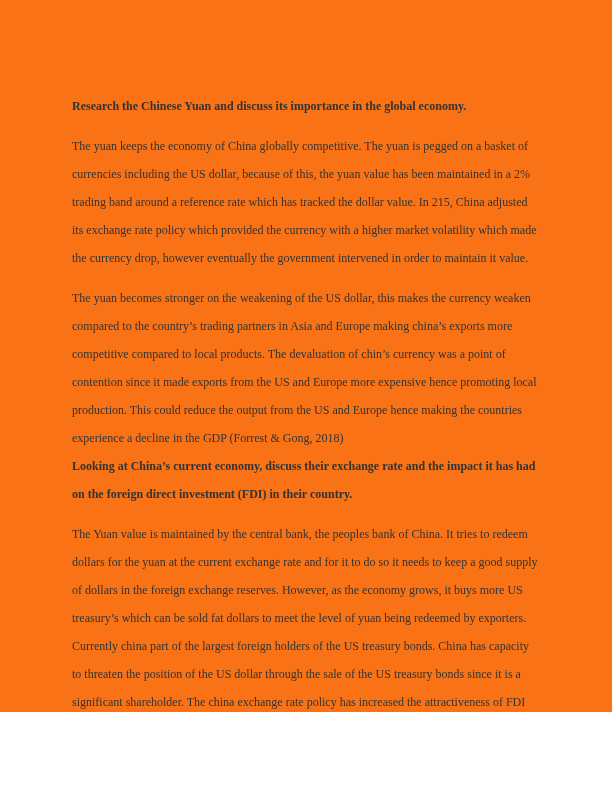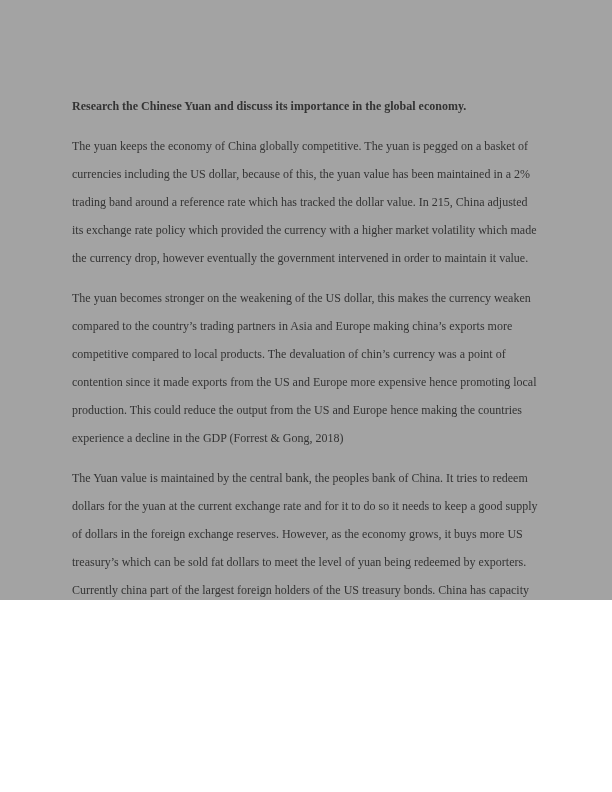--- a/index.html
+++ b/index.html
@@ -3,23 +3,23 @@
 <meta charset="utf-8">
 <style>
   html, body {
     margin: 0;
     padding: 0;
     background: #ffffff;
   }
   .page {
     position: relative;
     width: 612px;
-    height: 600px;
+    height: 712px;
     margin: 0;
-    background: #a3a3a3;
+    background: #f97316;
     box-sizing: border-box;
     padding: 92px 72px 0 72px;
     font-family: "Liberation Serif", "DejaVu Serif", serif;
     font-size: 12px;
     line-height: 28px;
     color: #333333;
     text-align: left;
     overflow: hidden;
   }
   .heading {
@@ -33,14 +33,15 @@
     font-weight: normal;
   }
 </style>
 </head>
 <body>
 
 <div class="page">
   <h2 class="heading">Research the Chinese Yuan and discuss its importance in the global economy.</h2>
   <p class="paragraph">The yuan keeps the economy of China globally competitive. The yuan is pegged on a basket of currencies including the US dollar, because of this, the yuan value has been maintained in a 2% trading band around a reference rate which has tracked the dollar value. In 215, China adjusted its exchange rate policy which provided the currency with a higher market volatility which made the currency drop, however eventually the government intervened in order to maintain it value.</p>
   <p class="paragraph">The yuan becomes stronger on the weakening of the US dollar, this makes the currency weaken compared to the country’s trading partners in Asia and Europe making china’s exports more competitive compared to local products. The devaluation of chin’s currency was a point of contention since it made exports from the US and Europe more expensive hence promoting local production. This could reduce the output from the US and Europe hence making the countries experience a decline in the GDP (Forrest &amp; Gong, 2018)</p>
+  <h2 class="heading">Looking at China’s current economy, discuss their exchange rate and the impact it has had on the foreign direct investment (FDI) in their country.</h2>
   <p class="paragraph">The Yuan value is maintained by the central bank, the peoples bank of China. It tries to redeem dollars for the yuan at the current exchange rate and for it to do so it needs to keep a good supply of dollars in the foreign exchange reserves. However, as the economy grows, it buys more US treasury’s which can be sold fat dollars to meet the level of yuan being redeemed by exporters. Currently china part of the largest foreign holders of the US treasury bonds. China has capacity to threaten the position of the US dollar through the sale of the US treasury bonds since it is a significant shareholder. The china exchange rate policy has increased the attractiveness of FDI</p>
 </div>
 
 </body></html>

